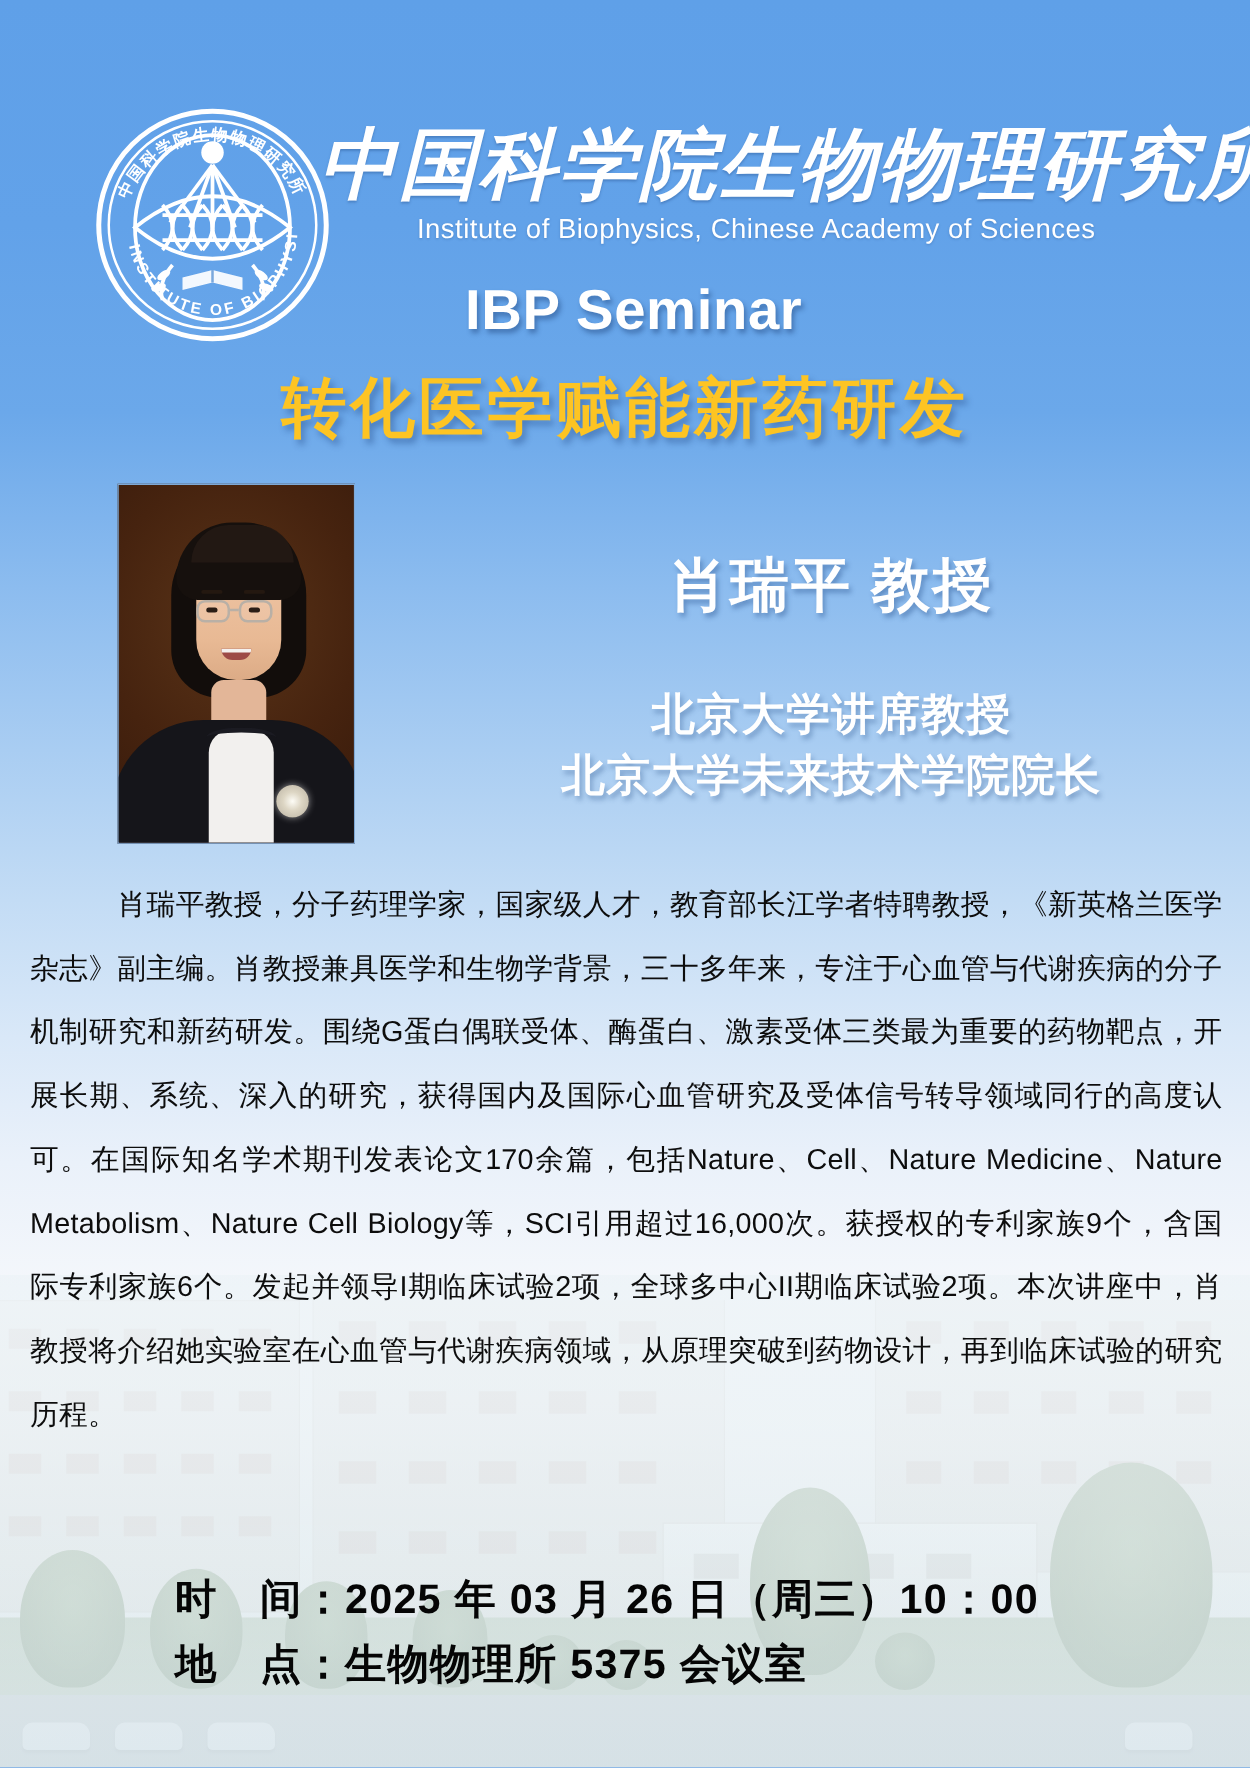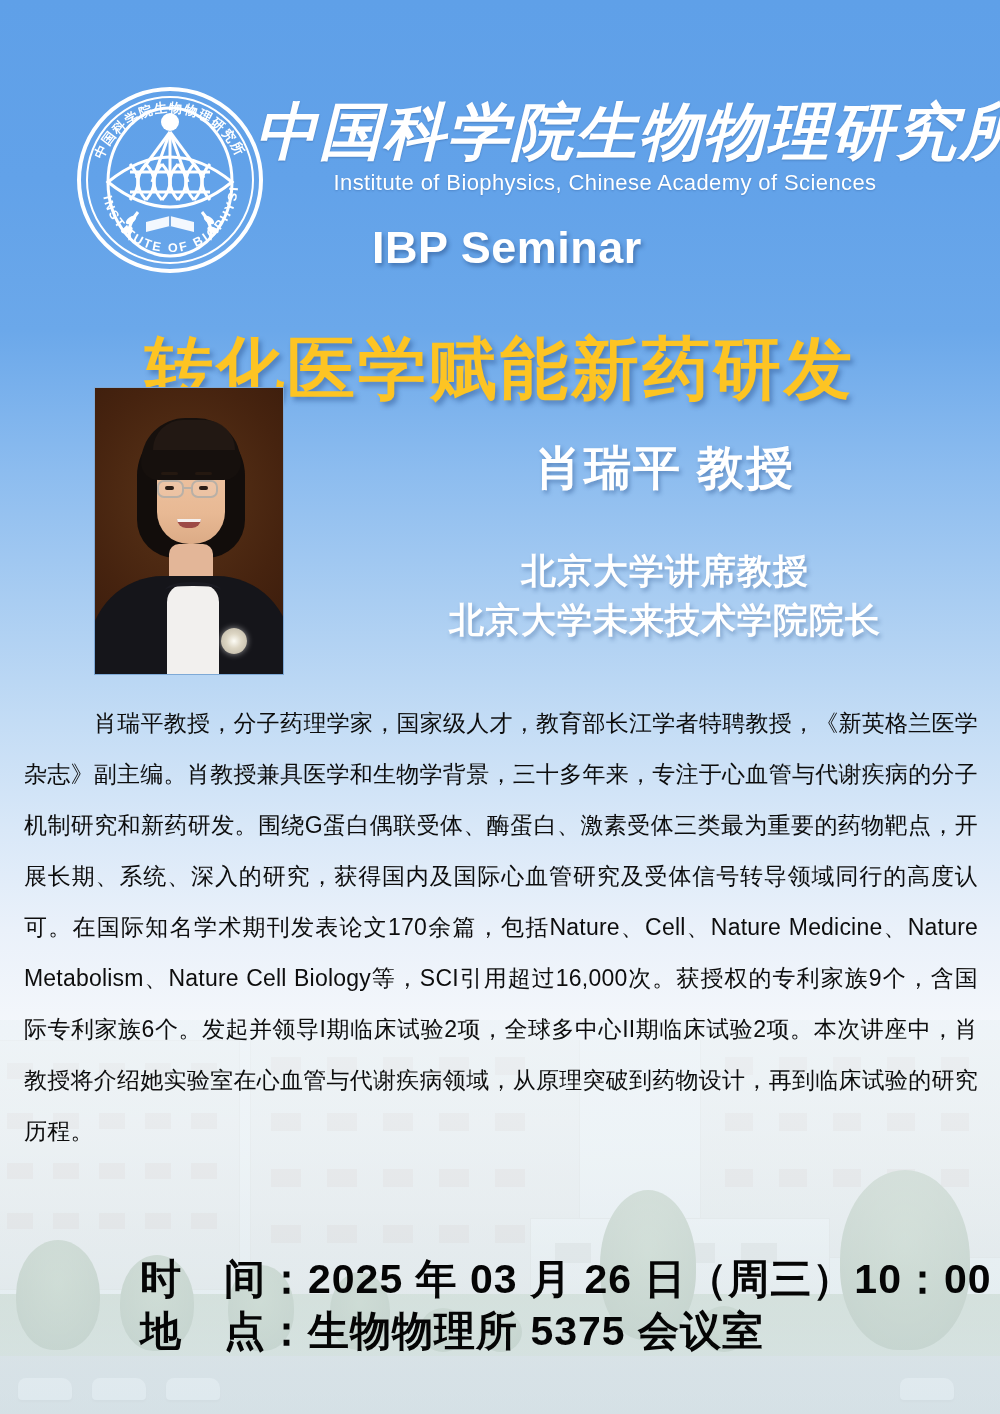--- a/index.html
+++ b/index.html
@@ -124,25 +124,24 @@
     font-size:45px;
     font-weight:700;
     letter-spacing:.5px;
     text-shadow:2px 3px 4px rgba(25,60,115,.45);
     padding-left:14px;
   }
   .talk-title {
     position:absolute; left:0; top:292px; width:1000px;
     text-align:center;
     color:#fdc423;
-    font-size:68px;
+    font-size:52px;
     font-weight:700;
     letter-spacing:3px;
     text-shadow:3px 4px 5px rgba(30,70,130,.42);
-    margin-top:32px;
   }
 
   
   .portrait {
     position:absolute; left:94px; top:387px;
     width:190px; height:288px;
     border:1px solid #7ea9d6;
     overflow:hidden;
     background:#3a1d10;
   }
@@ -254,21 +253,21 @@
   }
 
   
   .logistics {
     position:absolute; left:140px; top:1253px;
     width:820px;
     color:#050505;
     font-weight:700;
   }
   .logi-row {
-    font-size:41px;
+    font-size:33px;
     line-height:52px;
     letter-spacing:1px;
     white-space:nowrap;
   }
 </style>
 </head>
 <body>
 
 <div id="poster">
 

